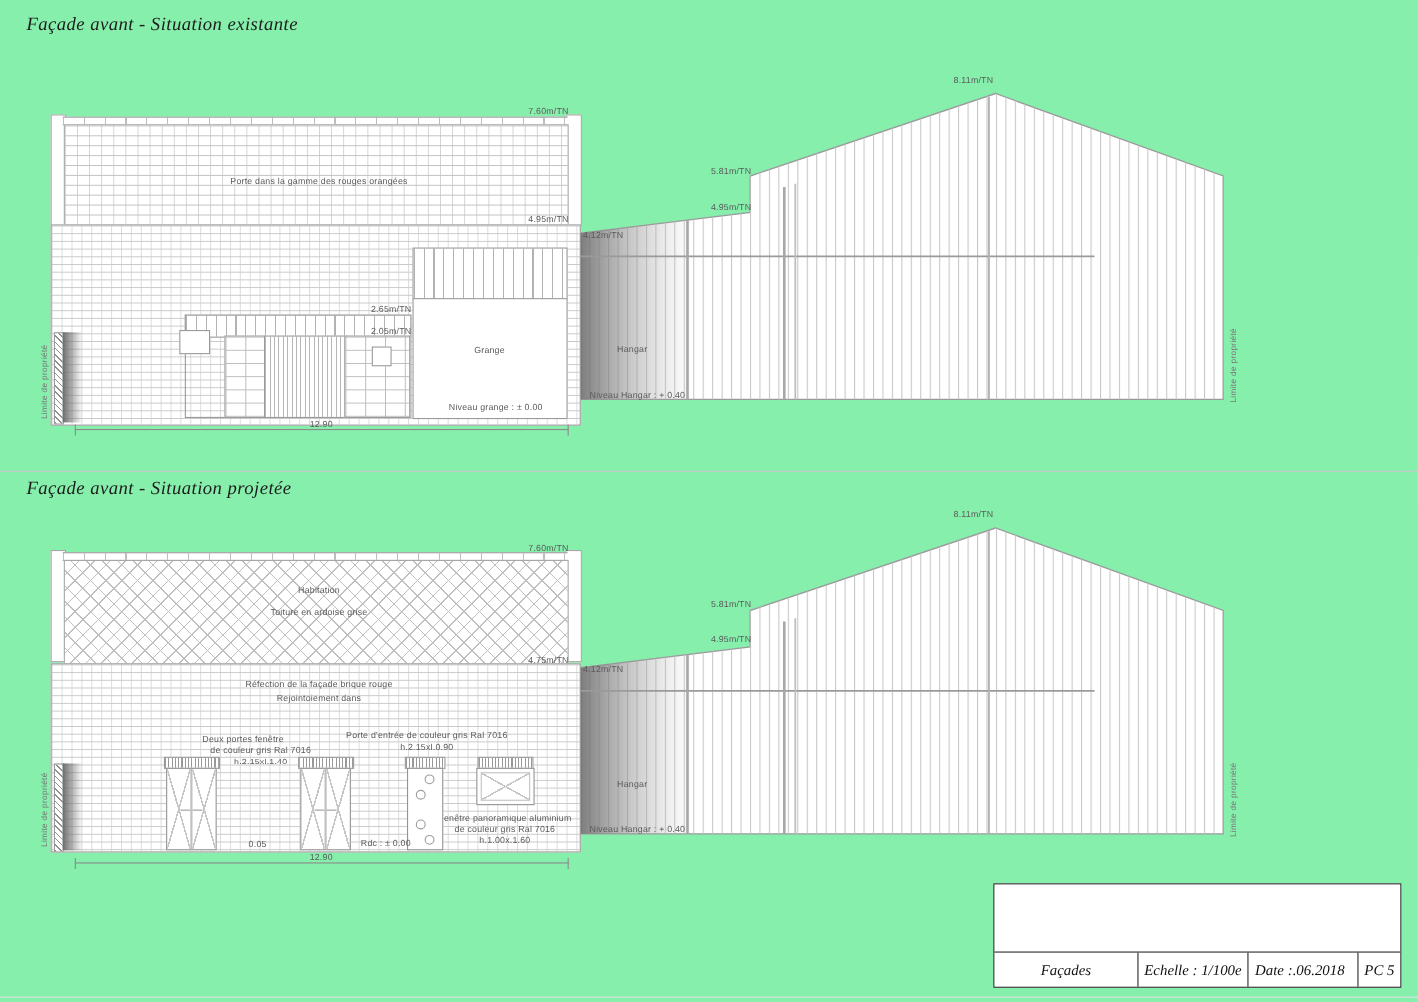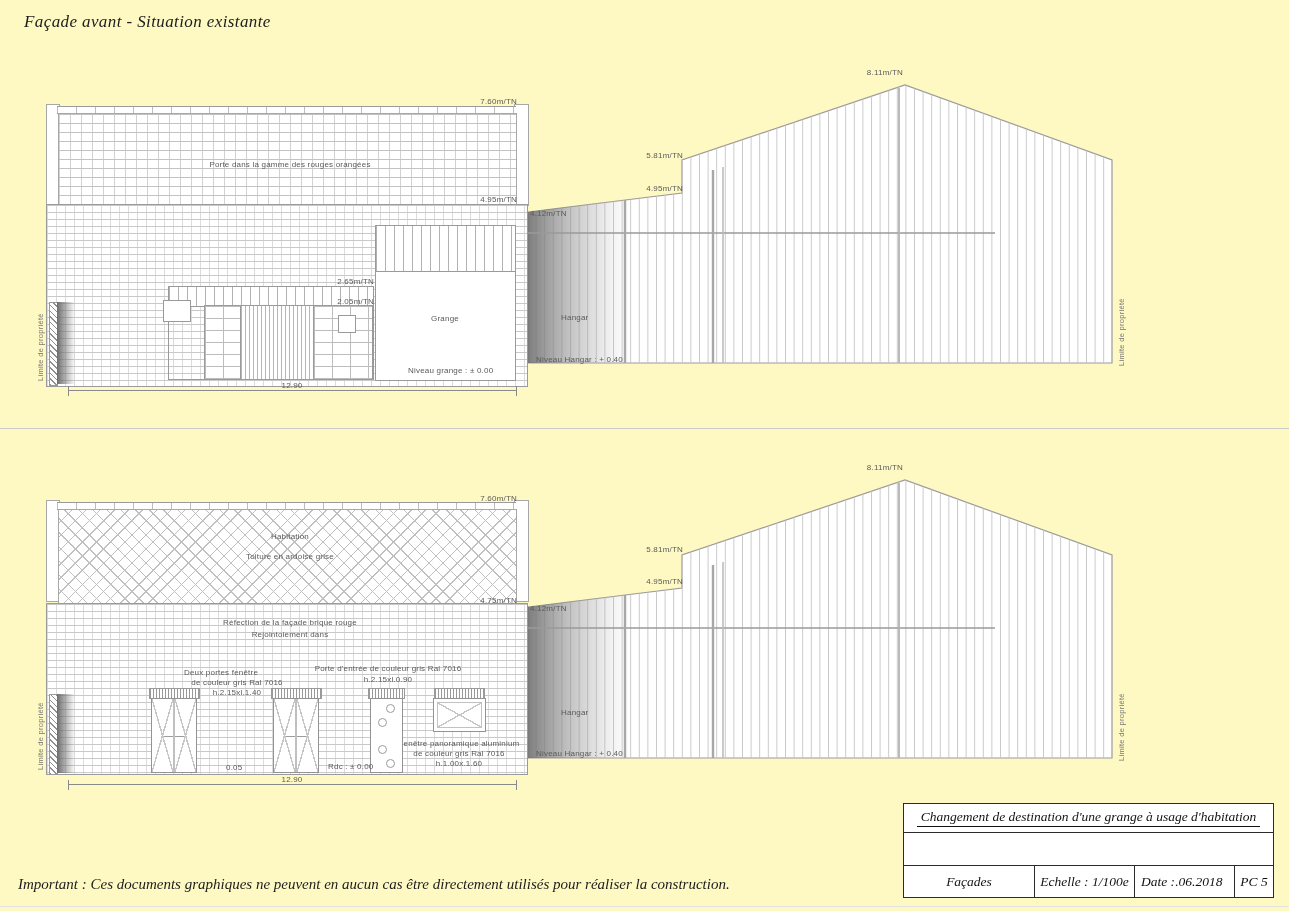--- a/index.html
+++ b/index.html
@@ -1,16 +1,16 @@
 <!DOCTYPE html>
 <html><head>
 <meta charset="utf-8">
 <style>
   html,body{margin:0;padding:0;background:#fff;}
-  .sheet{position:relative;width:1289px;height:911px;background:#fef9c3;overflow:hidden;
+  .sheet{position:relative;width:1289px;height:911px;background:#86efac;overflow:hidden;
          font-family:"Liberation Sans",sans-serif;}
   .abs{position:absolute;}
   
   .dwg-title{position:absolute;font:italic 17px "Liberation Serif",serif;color:#1c1c1c;letter-spacing:.4px;white-space:nowrap;}
   .ann{position:absolute;font:8px "Liberation Sans",sans-serif;color:#5a5a5a;white-space:nowrap;letter-spacing:.2px;}
   .ann-c{transform:translateX(-50%);}
   .vtext{position:absolute;transform:rotate(-90deg);transform-origin:0 0;font:7.5px "Liberation Sans",sans-serif;color:#777;white-space:nowrap;letter-spacing:.3px;}
   
   .divider{position:absolute;border-top:1px solid #c9c9c9;}
   .dim{position:absolute;border-top:1px solid #8a8a8a;}
@@ -139,20 +139,21 @@
   <div class="ann" style="left:530px;top:209px;">4.12m/TN</div>
   <div class="ann" style="right:606px;top:184px;">4.95m/TN</div>
   <div class="ann" style="right:606px;top:151px;">5.81m/TN</div>
   <div class="ann" style="right:386px;top:68px;">8.11m/TN</div>
   <div class="ann" style="left:561px;top:313px;">Hangar</div>
   <div class="ann" style="left:536px;top:355px;">Niveau Hangar : + 0.40</div>
   <div class="vtext" style="left:1117px;top:366px;">Limite de propriété</div>
 
   <div class="divider" style="left:0;top:428px;width:1289px;"></div>
 
+  <div class="dwg-title" style="left:24px;top:434px;">Façade avant - Situation projetée</div>
 
   <div class="pillar" style="left:46px;top:500px;width:12px;height:100px;"></div>
   <div class="pillar" style="left:514px;top:500px;width:13px;height:100px;"></div>
   <div class="fascia" style="left:57px;top:502px;width:459px;height:6px;"></div>
   <div class="slate" style="left:58px;top:509px;width:457px;height:94px;"></div>
   <div class="ann ann-c" style="left:290px;top:532px;">Habitation</div>
   <div class="ann ann-c" style="left:290px;top:552px;">Toiture en ardoise grise</div>
   <div class="ann" style="right:772px;top:494px;">7.60m/TN</div>
   <div class="ann" style="right:772px;top:596px;">4.75m/TN</div>
 
@@ -225,31 +226,27 @@
   </svg>
   <div class="ann" style="left:530px;top:604px;">4.12m/TN</div>
   <div class="ann" style="right:606px;top:577px;">4.95m/TN</div>
   <div class="ann" style="right:606px;top:545px;">5.81m/TN</div>
   <div class="ann" style="right:386px;top:463px;">8.11m/TN</div>
   <div class="ann" style="left:561px;top:708px;">Hangar</div>
   <div class="ann" style="left:536px;top:749px;">Niveau Hangar : + 0.40</div>
   <div class="vtext" style="left:1117px;top:761px;">Limite de propriété</div>
 
   <div class="tb" style="left:903px;top:803px;width:369px;height:93px;">
-    <div class="tb-row1">
-      <span>Changement de destination d'une grange à usage d'habitation</span>
-    </div>
     <div class="tb-row2"></div>
     <div class="tb-row3">
       <div class="tb-cell tb-c1">Façades</div>
       <div class="tb-cell tb-c2">Echelle : 1/100e</div>
       <div class="tb-cell tb-c3">
         <span>Date :</span>
         <span>.06.2018</span>
       </div>
       <div class="tb-cell tb-c4">PC 5</div>
     </div>
   </div>
 
-  <div class="disclaimer" style="left:18px;top:876px;">Important : Ces documents graphiques ne peuvent en aucun cas être directement utilisés pour réaliser la construction.</div>
   <div class="divider" style="left:0;top:906px;width:1289px;border-top-color:#e2e2e2;"></div>
 
 </div>
 
 </body></html>

